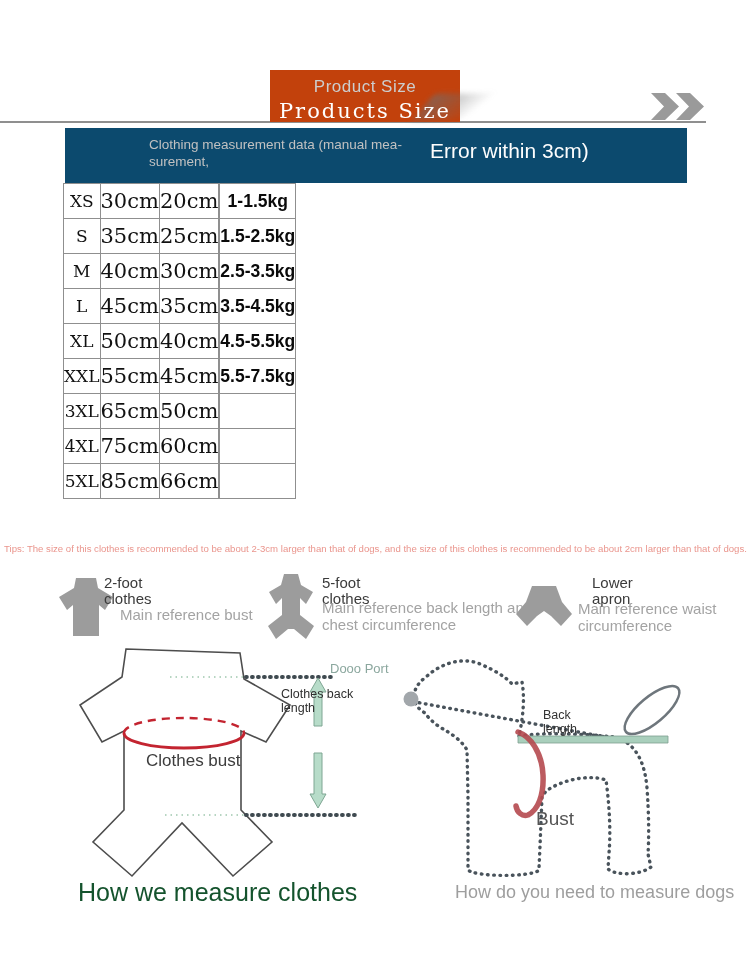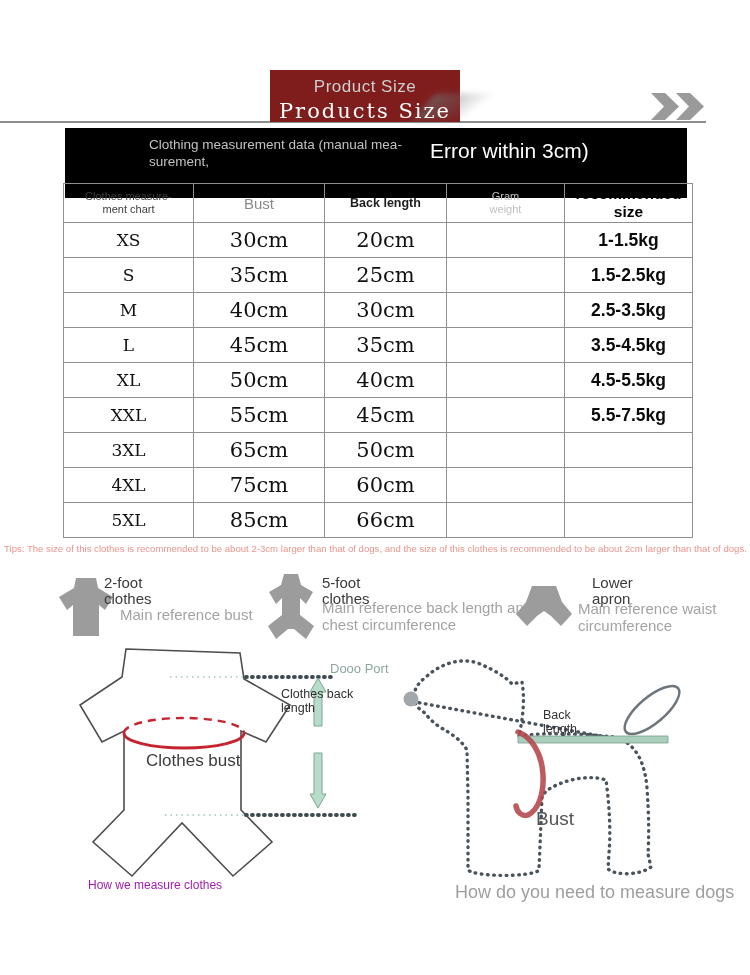--- a/index.html
+++ b/index.html
@@ -1,32 +1,32 @@
 <!DOCTYPE html>
 <html><head>
 <meta charset="utf-8">
 <style>
   html,body{margin:0;padding:0;background:#fff;}
   .page{position:relative;width:750px;height:975px;background:#ffffff;overflow:hidden;
         font-family:"Liberation Sans",sans-serif;}
 
   
-  .banner{position:absolute;left:270px;top:70px;width:190px;height:52px;background:#7f1d1d;
+  .banner{position:absolute;left:270px;top:70px;width:190px;height:52px;background:#c2410c;
           text-align:center;z-index:2;}
   .banner::after{content:"";position:absolute;right:-34px;bottom:2px;width:70px;height:26px;
           background:linear-gradient(115deg,rgba(110,110,110,.65),rgba(160,160,160,0) 75%);
           transform:skewX(-38deg);filter:blur(3px);z-index:-1;}
   .banner-sub{margin-top:7px;font-size:17px;color:#cdcdcd;letter-spacing:.5px;}
   .banner-main{margin-top:2px;font-family:"DejaVu Serif",serif;font-size:21px;color:#ffffff;
           letter-spacing:2px;}
   .chevrons{position:absolute;left:650px;top:93px;}
   .top-rule{position:absolute;left:0;top:121px;width:706px;height:2px;background:#8f8f8f;}
 
   
-  .band{position:absolute;left:65px;top:128px;width:622px;height:70px;background:#000000;}
+  .band{position:absolute;left:65px;top:128px;width:622px;height:55px;background:#0c4a6e;}
   .band-left{position:absolute;left:84px;top:9px;width:290px;font-size:13.5px;line-height:1.25;
           color:#c1c1c1;white-space:pre-line;}
   .band-right{position:absolute;left:365px;top:11px;font-size:21px;color:#fdfdfd;}
 
   table.size{position:absolute;left:63px;top:183px;border-collapse:collapse;table-layout:fixed;}
   table.size th,table.size td{border:1px solid #8f8f8f;padding:0;text-align:center;
           vertical-align:middle;overflow:hidden;}
   table.size tr.hdr{height:39px;}
   table.size tr.data{height:35px;}
   .c1{width:129px;} .c2{width:130px;} .c3{width:121px;} .c4{width:117px;} .c5{width:127px;}
@@ -48,21 +48,21 @@
   .type-title{position:absolute;font-size:15px;color:#3b3b3b;line-height:1.05;white-space:pre-line;}
   .type-desc{position:absolute;font-size:15px;color:#a3a3a3;line-height:1.12;}
 
   
   .diagram-label{position:absolute;white-space:pre-line;}
   .lbl-port{left:330px;top:661px;font-size:13px;color:#8ba79e;}
   .lbl-cbl{left:281px;top:687px;font-size:12.5px;color:#2f2f2f;line-height:1.15;}
   .lbl-cbust{left:146px;top:751px;font-size:17px;color:#3d3d3d;}
   .lbl-dbl{left:543px;top:708px;font-size:12.5px;color:#333;line-height:1.15;}
   .lbl-dbust{left:536px;top:808px;font-size:19px;color:#555;}
-  .caption-clothes{position:absolute;left:88px;top:878px;font-size:12px;color:#a21caf;}
+  .caption-clothes{position:absolute;left:78px;top:878px;font-size:25px;color:#14532d;}
   .caption-dog{position:absolute;left:455px;top:882px;font-size:18px;color:#9e9e9e;}
 </style>
 </head>
 <body>
 
 <div class="page">
 
   <div class="banner">
     <div class="banner-sub">Product Size</div>
     <div class="banner-main">Products Size</div>
@@ -74,29 +74,20 @@
   <div class="top-rule"></div>
 
   <div class="band">
     <div class="band-left">Clothing measurement data (manual mea-
 surement,</div>
     <div class="band-right">Error within 3cm)</div>
   </div>
 
   <table class="size">
     <tbody>
-        <tr class="hdr">
-      <th class="c1 h1">Clothes measure-
-ment chart</th>
-      <th class="c2 h2">Bust</th>
-      <th class="c3 h3">Back length</th>
-      <th class="c4 h4">Gram
-weight</th>
-      <th class="c5 h5">recommended size</th>
-    </tr>
     <tr class="data">
       <td class="sz">XS</td>
       <td class="cm">30cm</td>
       <td class="cm">20cm</td>
       <td></td>
       <td class="kg">1-1.5kg</td>
     </tr>
     <tr class="data">
       <td class="sz">S</td>
       <td class="cm">35cm</td>

